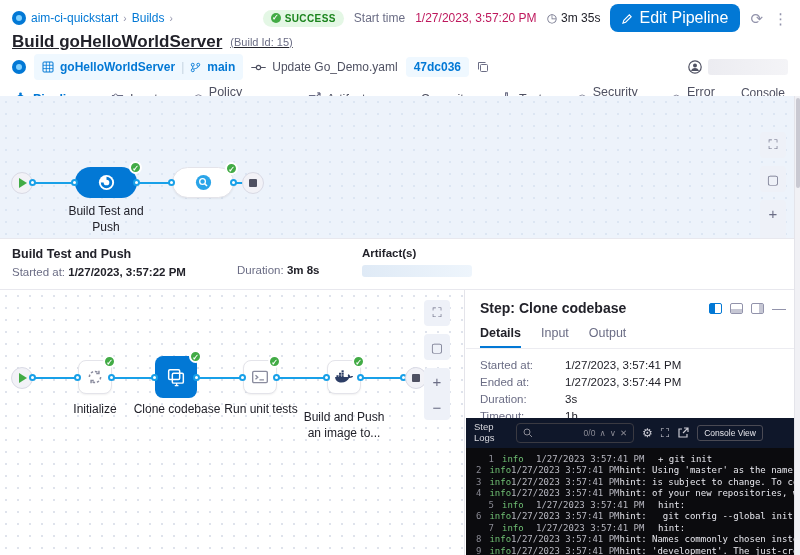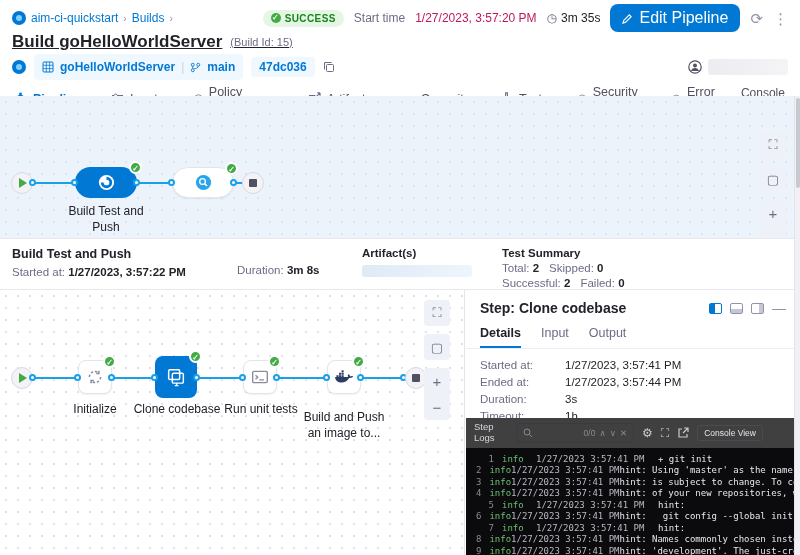--- a/index.html
+++ b/index.html
@@ -107,21 +107,21 @@
   .rp-tabs { display:flex; gap:20px; padding:6px 14px 0 14px; border-bottom:1px solid #ececf1; }
   .rp-tab { font-size:12.5px; color:#6b6d85; padding-bottom:6px; border-bottom:2px solid transparent; cursor:pointer; }
   .rp-tab.active { color:#22222a; font-weight:bold; border-bottom-color:#0278d5; }
   .rp-fields { padding:10px 14px; }
   .field-row { display:flex; font-size:11.5px; margin-bottom:5px; }
   .field-label { width:85px; color:#6b6d85; }
   .field-value { color:#22222a; }
 
   
   .console { position:absolute; top:418px; left:466px; width:334px; height:137px; background:#0b0b0e; color:#e4e4ea; }
-  .con-head { display:flex; align-items:center; padding:4px 8px; gap:8px; background:#404040; }
+  .con-head { display:flex; align-items:center; padding:4px 8px; gap:8px; background:#0f172a; }
   .con-title { font-size:9.5px; color:#d8d8de; line-height:1.15; width:34px; }
   .con-search { flex:0 0 118px; display:flex; align-items:center; gap:4px; border:1px solid #3a3a42;
     border-radius:4px; padding:2px 6px; height:20px; }
   .con-search svg { width:10px; height:10px; }
   .con-search input { background:transparent; border:none; outline:none; color:#e4e4ea; width:40px; font-size:9px; }
   .con-count { font-size:8.5px; color:#8a8a94; margin-left:auto; }
   .con-nav { color:#8a8a94; font-size:8.5px; cursor:pointer; }
   .con-ic { color:#c9c9d2; font-size:12px; cursor:pointer; line-height:1; }
   .con-view-btn { border:1px solid #4a4a54; border-radius:3px; color:#e4e4ea; font-size:8.5px;
     padding:2px 6px; line-height:1.2; cursor:pointer; text-align:left; }
@@ -189,20 +189,27 @@
           <span>goHelloWorldServer</span>
           <span class="sep">|</span>
           <svg viewBox="0 0 12 12" width="11" height="11">
               <circle cx="3" cy="3" r="1.6" fill="none" stroke="#0278d5"></circle>
               <circle cx="3" cy="9" r="1.6" fill="none" stroke="#0278d5"></circle>
               <circle cx="9" cy="3" r="1.6" fill="none" stroke="#0278d5"></circle>
               <path d="M3 4.6v2.8M9 4.6c0 2-2.5 2.4-4.4 2.8" fill="none" stroke="#0278d5"></path>
             </svg>
           <span>main</span>
         </span>
+        <span class="commit-msg">
+          <svg viewBox="0 0 16 10" width="15" height="9">
+              <circle cx="8" cy="5" r="2.4" fill="none" stroke="#4f5162" stroke-width="1.3"></circle>
+              <path d="M0 5h5.2M10.8 5H16" stroke="#4f5162" stroke-width="1.3"></path>
+            </svg>
+          <span>Update Go_Demo.yaml</span>
+        </span>
         <span class="sha-pill">47dc036</span>
         <svg viewBox="0 0 12 12" width="12" height="12">
             <rect x="3.5" y="3.5" width="7" height="7" rx="1" fill="none" stroke="#6b6d85"></rect>
             <path d="M8.5 1.5h-7v7" fill="none" stroke="#6b6d85"></path>
           </svg>
       </div>
       <div class="meta-right">
         <svg viewBox="0 0 14 14" width="14" height="14">
             <circle cx="7" cy="7" r="6.2" fill="none" stroke="#4f5162" stroke-width="1.2"></circle>
             <circle cx="7" cy="5.4" r="2" fill="#4f5162"></circle>
@@ -327,25 +334,20 @@
 
   <div class="details-bar">
     <div class="db-col1">
       <div class="db-title">Build Test and Push</div>
       <div class="db-line"><span>Started at:</span> <b>1/27/2023, 3:57:22 PM</b></div>
     </div>
     <div class="db-col2"><span>Duration:</span> <b style="color:#22222a;font-weight:600">3m 8s</b></div>
     <div class="db-col3">
       <div class="db-label">Artifact(s)</div>
       <div class="artifact-redact"></div>
-    </div>
-    <div class="db-col4">
-      <div class="db-label">Test Summary</div>
-      <div class="db-ts-row"><span>Total:</span> <b>2</b><span>Skipped:</span> <b>0</b></div>
-      <div class="db-ts-row"><span>Successful:</span> <b>2</b><span>Failed:</span> <b>0</b></div>
     </div>
   </div>
 
   <div class="canvas-bottom">
     <div class="edge" style="left:32px; top:87px; width:46px;"></div>
     <div class="edge" style="left:112px; top:87px; width:43px;"></div>
     <div class="edge" style="left:197px; top:87px; width:46px;"></div>
     <div class="edge" style="left:277px; top:87px; width:50px;"></div>
     <div class="edge" style="left:361px; top:87px; width:44px;"></div>
 

